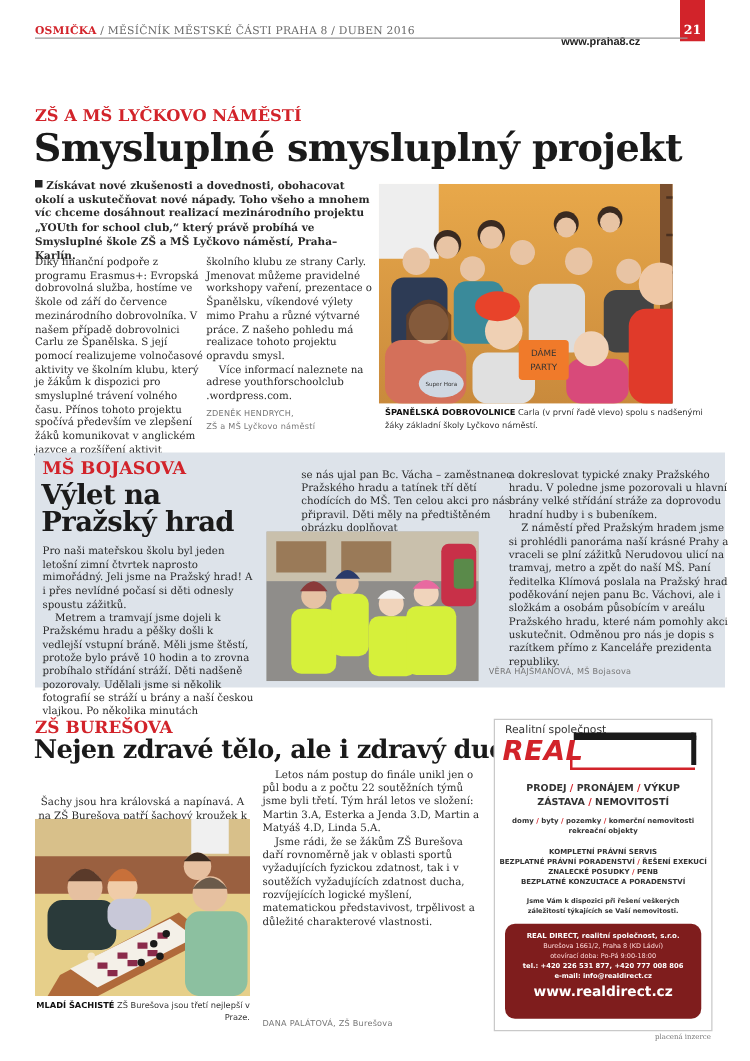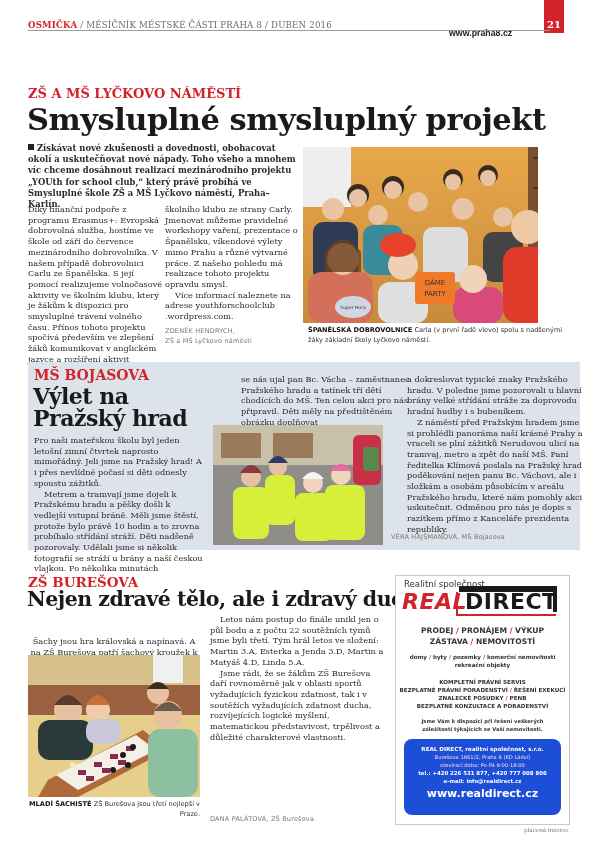--- a/index.html
+++ b/index.html
@@ -38,21 +38,21 @@
   .ad .logo-line2 { position: absolute; left: 157px; top: 10px; width: 4px; height: 26px; background: #1a1a1a; }
   .ad .logo-real { position: absolute; left: 6px; top: 13px; font-size: 22px; font-weight: bold; color: #d2232a; letter-spacing: 0.5px; font-style: italic; }
   .ad .logo-direct { position: absolute; left: 69px; top: 13px; font-size: 22px; font-weight: bold; color: #1a1a1a; letter-spacing: 0.5px; }
   .ad .logo-under { position: absolute; left: 60px; top: 38px; width: 100px; height: 2px; background: #d2232a; }
   .ad .logo-bar { position: absolute; left: 60px; top: 16px; width: 2px; height: 24px; background: #d2232a; }
   .ad .svc1 { position: absolute; left: 0; right: 0; top: 49px; font-size: 7.6px; line-height: 11px; font-weight: bold; color: #333; }
   .ad .sep { color: #d2232a; }
   .ad .svc2 { position: absolute; left: 0; right: 0; top: 77px; font-size: 5.6px; line-height: 8px; font-weight: bold; color: #333; }
   .ad .svc3 { position: absolute; left: 0; right: 0; top: 102px; font-size: 5.6px; line-height: 8px; font-weight: bold; color: #333; }
   .ad .svc4 { position: absolute; left: 0; right: 0; top: 141px; font-size: 5.2px; line-height: 8px; font-weight: bold; color: #333; }
-  .ad .redbox { position: absolute; left: 8px; top: 163px; width: 157px; height: 76px; background: #1d4ed8; border-radius: 8px; color: #fff; padding-top: 6px; }
+  .ad .redbox { position: absolute; left: 8px; top: 163px; width: 157px; height: 76px; background: #7f1d1d; border-radius: 8px; color: #fff; padding-top: 6px; }
   .ad .redbox .l1 { font-size: 5.6px; font-weight: bold; line-height: 8px; }
   .ad .redbox .l2 { font-size: 5.2px; line-height: 8px; color: #ffd9d9; }
   .ad .redbox .l4 { font-size: 5.4px; font-weight: bold; line-height: 8px; }
   .ad .redbox .web { font-size: 11px; font-weight: bold; line-height: 16px; margin-top: 1px; }
   .ad-note { left: 524px; top: 827px; font-family: "DejaVu Serif", serif; font-size: 5.6px; color: #777; }
 </style>
 </head>
 <body>
 
 <div class="abs hdr-left"><span class="brand">OSMIČKA</span><span> / MĚSÍČNÍK MĚSTSKÉ ČÁSTI PRAHA 8 / DUBEN 2016</span></div>
@@ -232,21 +232,20 @@
 </div>
 <div class="abs byline" style="left:210px; top:814px; width:178px;">DANA PALÁTOVÁ, ZŠ Burešova</div>
 
 <div class="abs ad">
   <div class="rs">Realitní společnost</div>
   <div class="logo-line"></div>
   <div class="logo-line2"></div>
   <div class="logo-real">REAL</div>
   <div class="logo-bar"></div>
   <div class="logo-under"></div>
-  <div class="logo-direct">DIRECT</div>
 
   <div class="svc1">
     <div><span>PRODEJ</span> <span class="sep">/</span> <span>PRONÁJEM</span> <span class="sep">/</span> <span>VÝKUP</span></div>
     <div><span>ZÁSTAVA</span> <span class="sep">/</span> <span>NEMOVITOSTÍ</span></div>
   </div>
   <div class="svc2">
     <div><span>domy</span> <span class="sep">/</span> <span>byty</span> <span class="sep">/</span> <span>pozemky</span> <span class="sep">/</span> <span>komerční nemovitosti</span></div>
     <div>rekreační objekty</div>
   </div>
   <div class="svc3">

